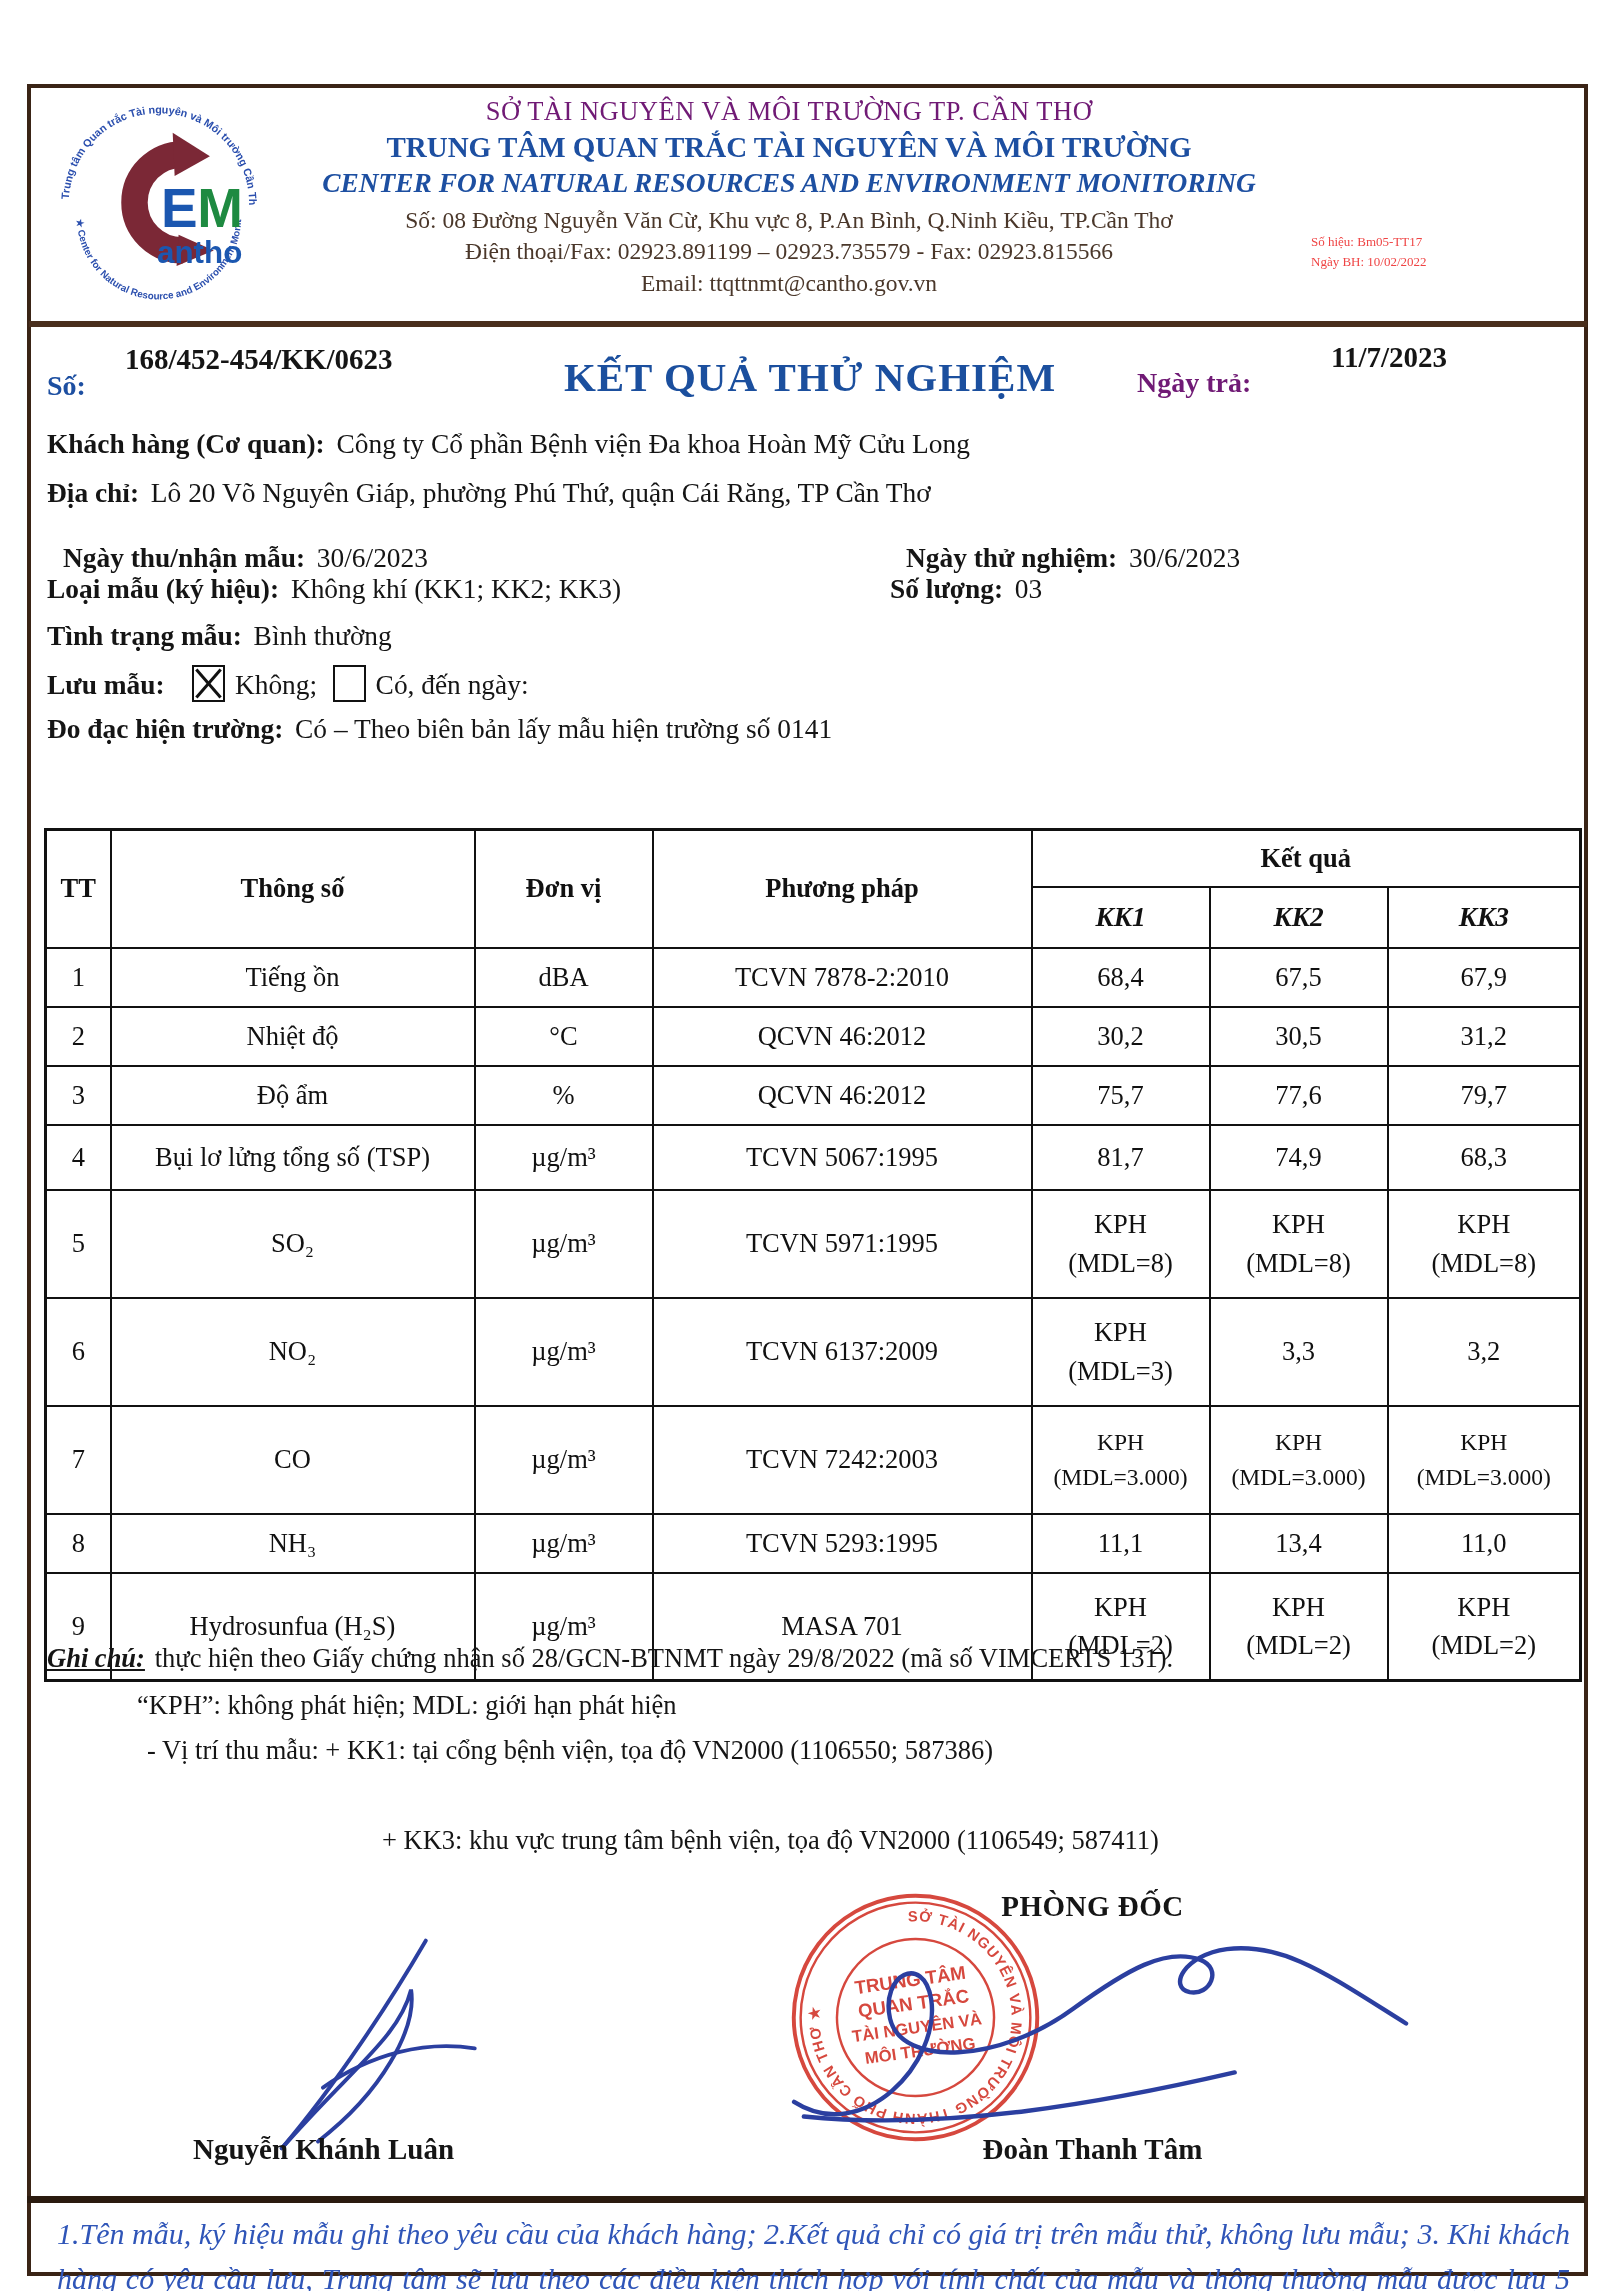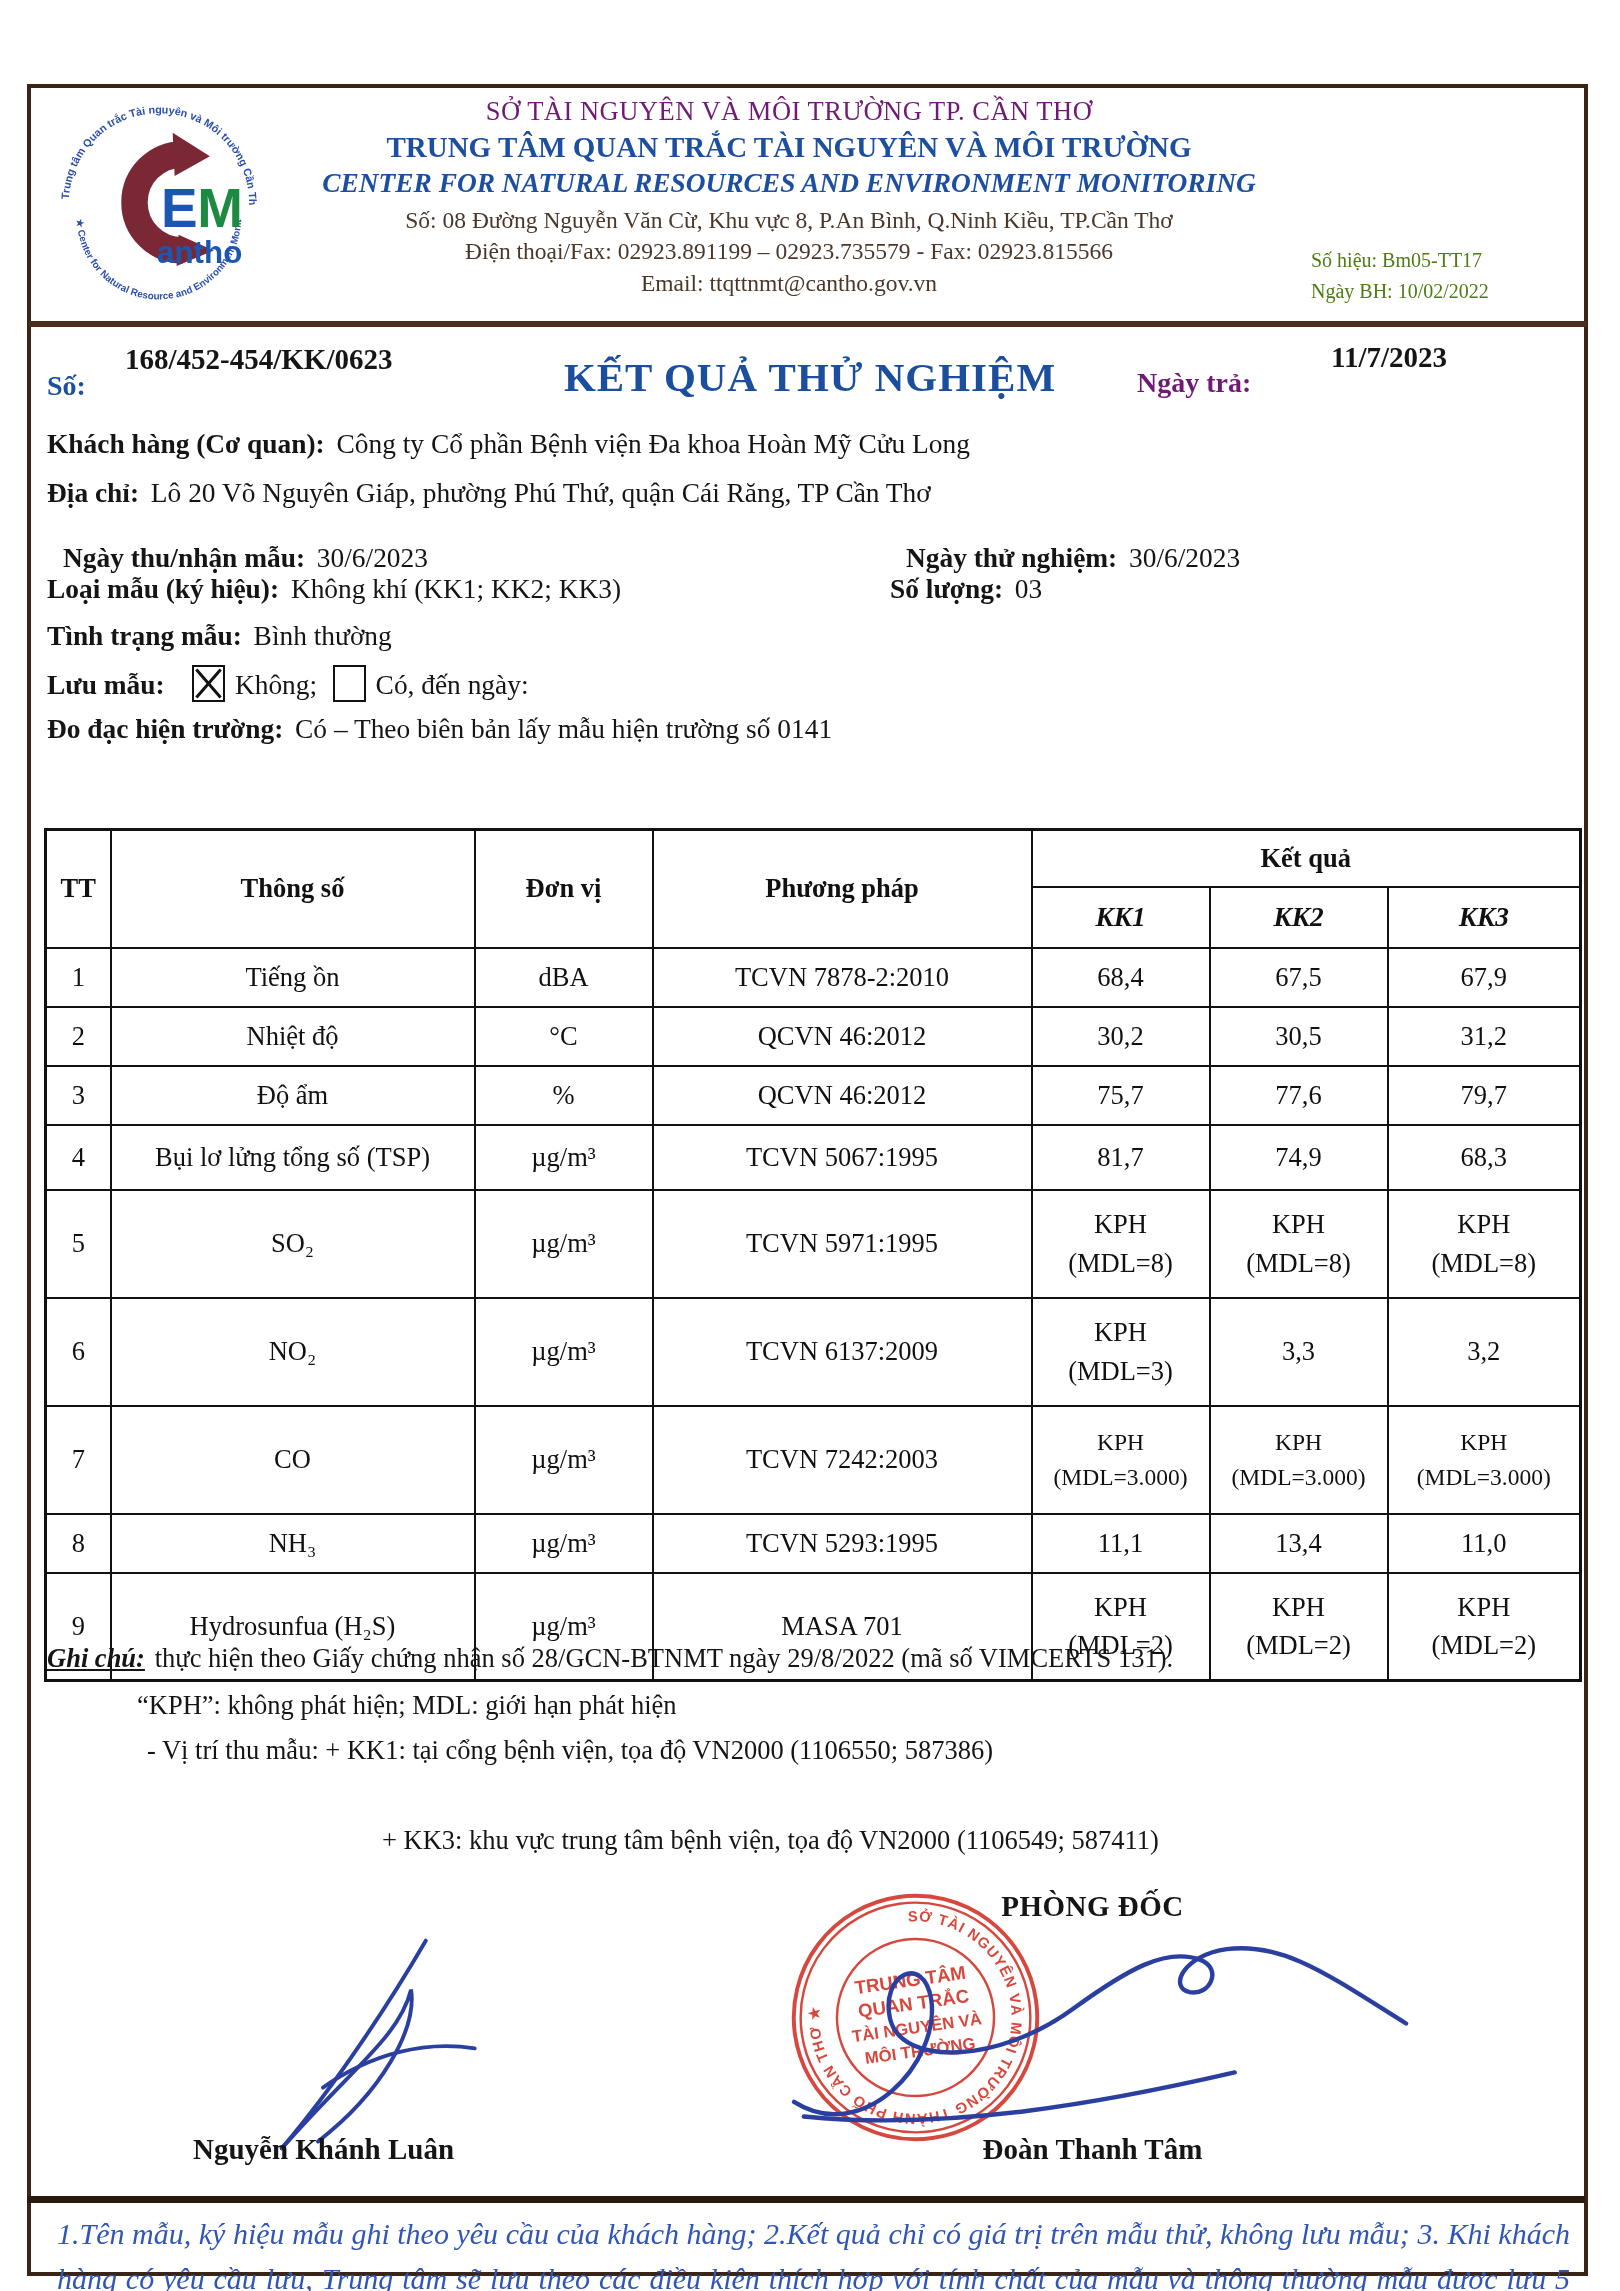--- a/index.html
+++ b/index.html
@@ -14,21 +14,21 @@
     border:4.9px solid #3a2416;
   }
   
   .lh-center{left:245px;top:96px;width:1088px;text-align:center;}
   .lh-dept{font-size:26.5px;color:#701a75;letter-spacing:0.5px;white-space:nowrap;}
   .lh-vi{font-size:29px;font-weight:700;color:#1d4fa1;margin-top:3.9px;white-space:nowrap;}
   .lh-en{font-size:27.4px;font-weight:700;font-style:italic;color:#1d4fa1;margin-top:3.9px;white-space:nowrap;}
   .lh-addr{font-size:23.5px;color:#4a372a;margin-top:7.8px;white-space:nowrap;}
   .lh-phone{font-size:23.5px;color:#4a372a;margin-top:4.9px;white-space:nowrap;}
   .lh-email{font-size:23.5px;color:#4a372a;margin-top:4.9px;white-space:nowrap;}
-  .form-code{left:1311px;top:245px;width:294px;font-size:20px;color:#4d7c0f;line-height:1.55;}
+  .form-code{left:1311px;top:232px;width:294px;font-size:13px;color:#ef4444;line-height:1.55;}
   .rule-top{left:29px;top:321px;width:1558px;height:5.9px;background:#4a2f1d;}
   
   .so-label{left:47px;top:370px;font-size:28px;font-weight:700;color:#1d4fa1;}
   .so-value{left:125px;top:343px;font-size:29px;font-weight:700;color:#151515;}
   .doc-title{left:0;top:353px;width:1620px;text-align:center;font-size:41px;font-weight:700;color:#1b4f9e;letter-spacing:1px;}
   .return-label{left:1137px;top:367px;font-size:28px;font-weight:700;color:#701a75;}
   .return-value{left:1331px;top:341px;font-size:29px;font-weight:700;color:#151515;}
   
   .info-line{left:47px;width:1529px;font-size:27.4px;white-space:nowrap;}
   .lbl{font-weight:700;margin-right:11.8px;}

